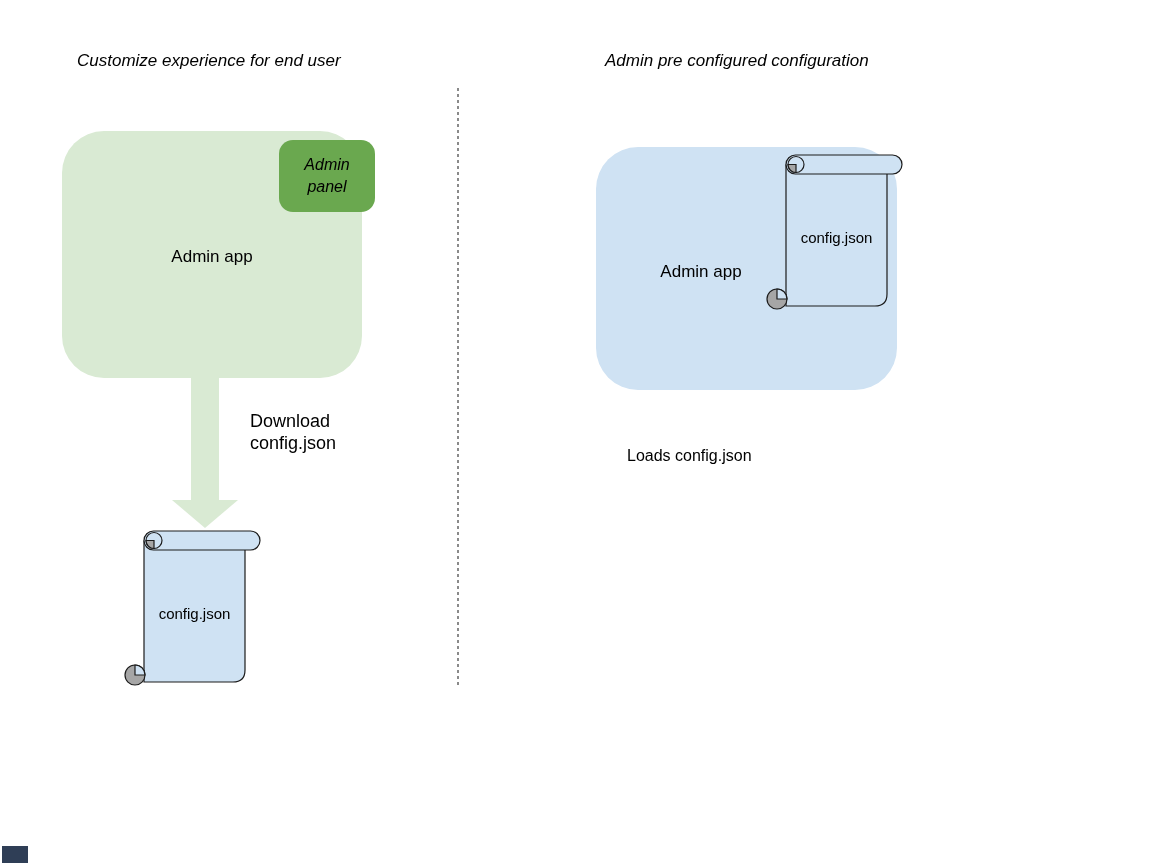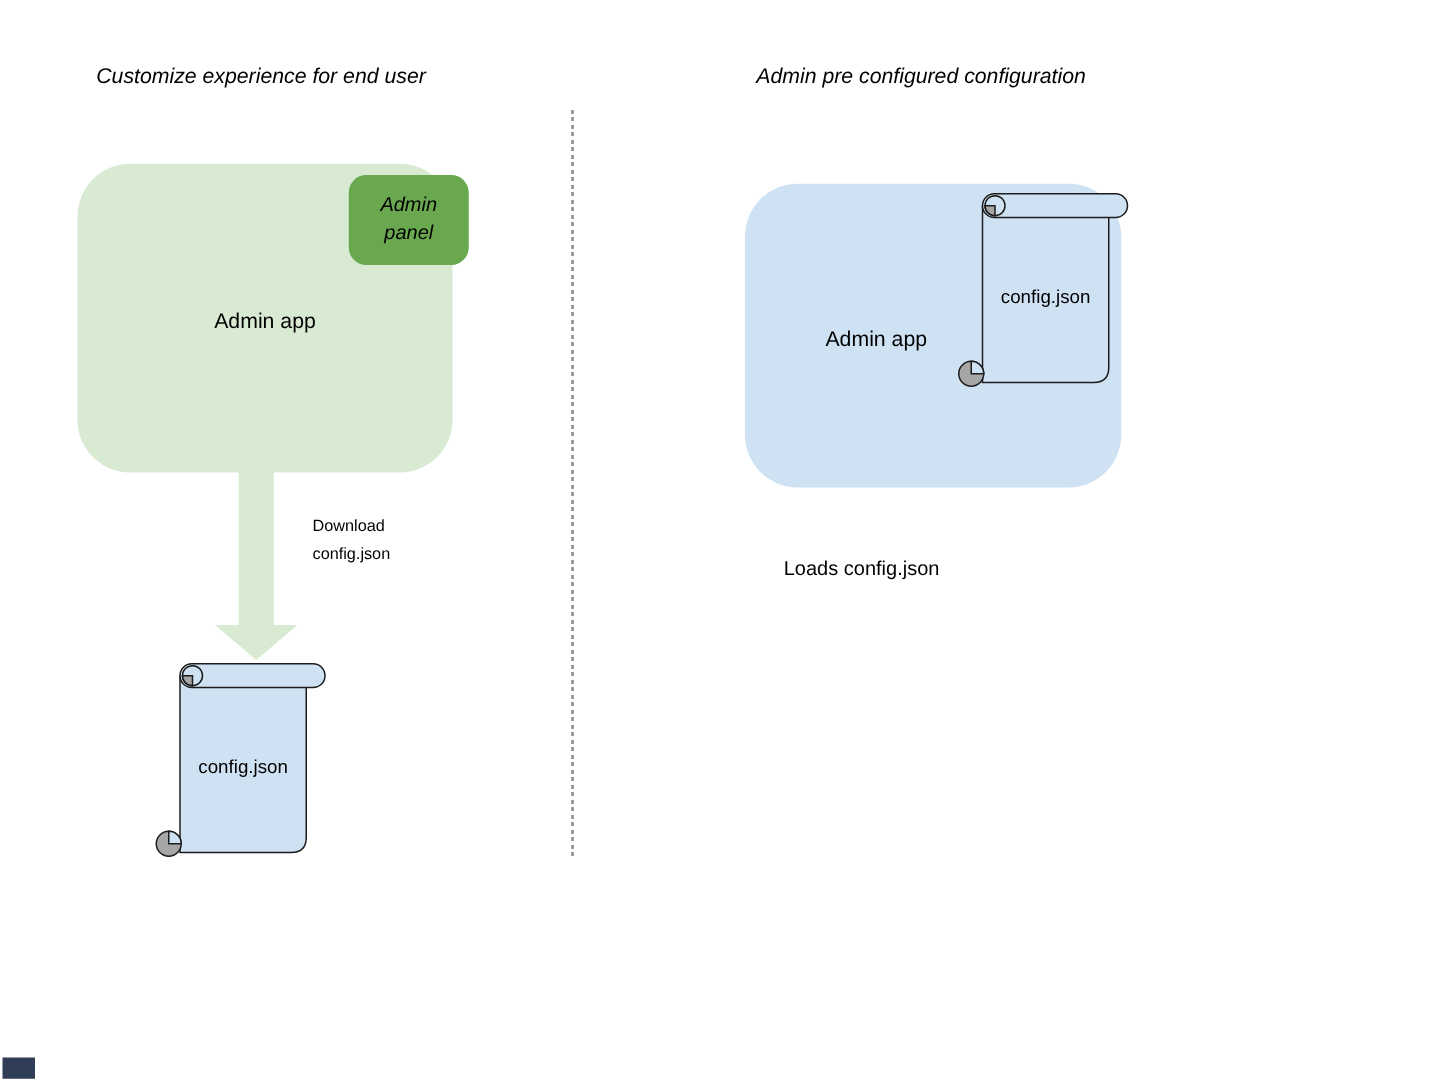--- a/index.html
+++ b/index.html
@@ -51,21 +51,21 @@
     font-style:italic;
   }
   .app-label{
     font-size:17px;line-height:21px;
     text-align:center;
   }
   .admin-app-label{left:62px;top:246px;width:300px;}
   .demo-app-label{left:596px;top:261px;width:210px;}
   .download-label{
     left:250px;top:410px;
-    font-size:13px;line-height:22px;
+    font-size:18px;line-height:22px;
   }
   .caption{
     left:627px;top:445px;
     font-size:16px;line-height:21px;
     white-space:nowrap;
   }
   .arrow-wrap{left:170px;top:377px;width:70px;height:151px;}
   .arrow-fill{fill:var(--light-green);}
   .scroll{width:140px;height:158px;}
   .scroll-left{left:123px;top:528px;}

